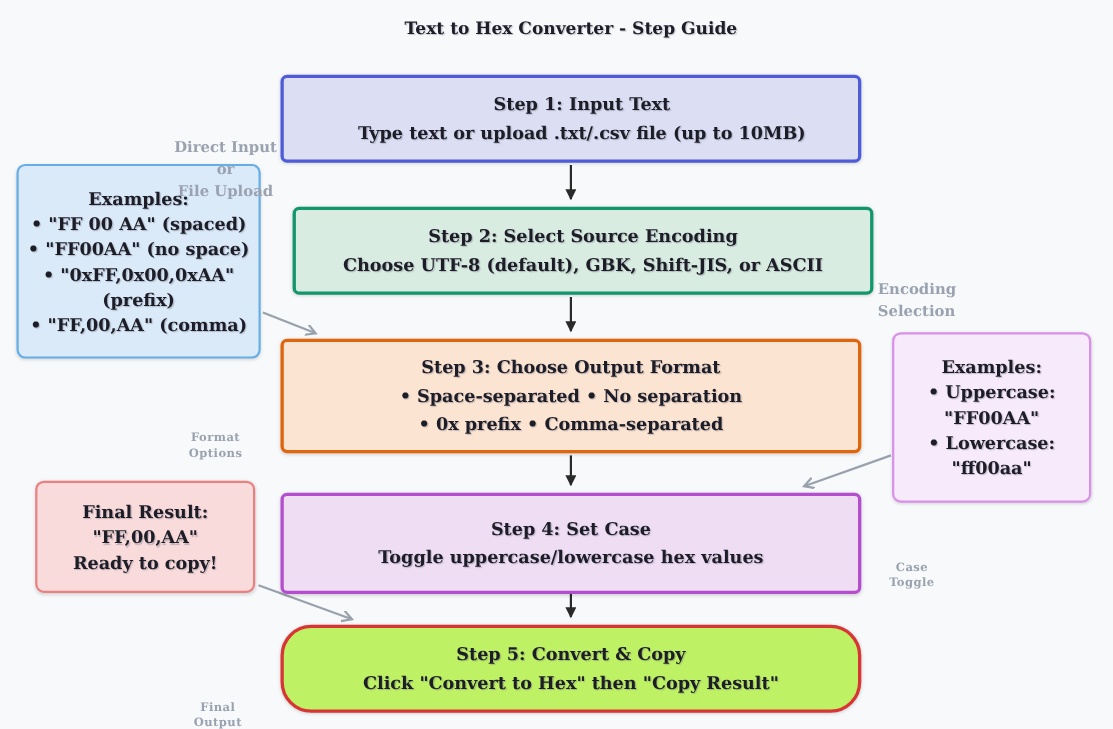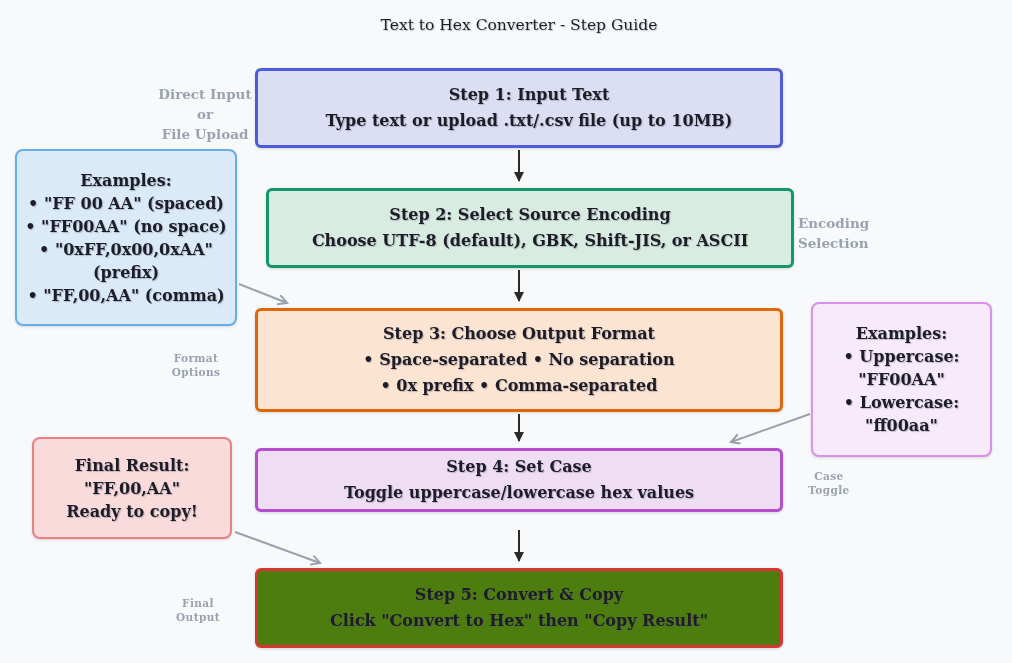--- a/index.html
+++ b/index.html
@@ -9,51 +9,51 @@
   }
   .canvas{
     position:relative;
     width:1012px;height:663px;
     background:#f7f9fb;
     overflow:hidden;
   }
   .title{
     position:absolute;left:255px;width:528px;top:16px;
     text-align:center;
-    font-size:15.5px;font-weight:400;color:#1e1e28;
+    font-size:15.5px;font-weight:700;color:#1e1e28;
     text-shadow:1px 1px 1px rgba(100,100,120,.35);
   }
   .box{
     position:absolute;box-sizing:border-box;
     display:flex;flex-direction:column;justify-content:center;align-items:center;
     text-align:center;
     color:#1d1d27;font-weight:600;
     text-shadow:1px 1px 1px rgba(100,100,120,.38);
     box-shadow:0 1px 3px rgba(0,0,0,.14);
   }
   .box span{display:block;}
   .step{
     left:255px;width:528px;
     font-size:16px;line-height:26px;
     border:3px solid;border-radius:6px;
   }
   .s1{top:68px;height:80px;background:#dcdef4;border-color:#4f5cda;padding-left:20px;}
   .s2{top:188px;height:80px;background:#d9ece1;border-color:#12966b;margin-left:11px;}
   .s3{top:308px;height:104px;background:#fce4d2;border-color:#e0660d;}
-  .s4{top:448px;height:64px;background:#efddf4;border-color:#b44ecf;}
-  .s5{top:568px;height:80px;background:#4d7c0f;border-color:#d93535;}
+  .s4{top:448px;height:92px;background:#efddf4;border-color:#b44ecf;}
+  .s5{top:568px;height:80px;background:#bef264;border-color:#d93535;border-radius:28px;}
   .callout{
     font-size:16px;line-height:23px;
     border:2.5px solid;border-radius:8px;
   }
   .c-input{left:15px;top:149px;width:222px;height:177px;background:#daeaf9;border-color:#66aee6;}
   .c-case{left:811px;top:302px;width:181px;height:155px;background:#f7eafa;border-color:#da8fe9;}
   .c-final{left:32px;top:437px;width:200px;height:102px;background:#f9dbdb;border-color:#ea8080;}
   .slabel{
-    position:absolute;color:#9aa2af;font-weight:600;text-align:center;
+    position:absolute;color:#9aa2af;font-weight:600;text-align:center;margin-top:40px;
   }
   .slabel span{display:block;}
   .slabel.big{font-size:13.5px;line-height:20px;}
   .slabel.small{font-size:10.5px;line-height:14px;letter-spacing:.4px;}
   .l-direct{left:146px;width:118px;top:84px;}
   .l-encoding{left:798px;width:64px;top:213px;text-align:left;}
   .l-format{left:158px;width:76px;top:351px;}
   .l-case{left:791px;width:76px;top:469px;}
   .l-final{left:160px;width:76px;top:596px;}
   .arrows{

